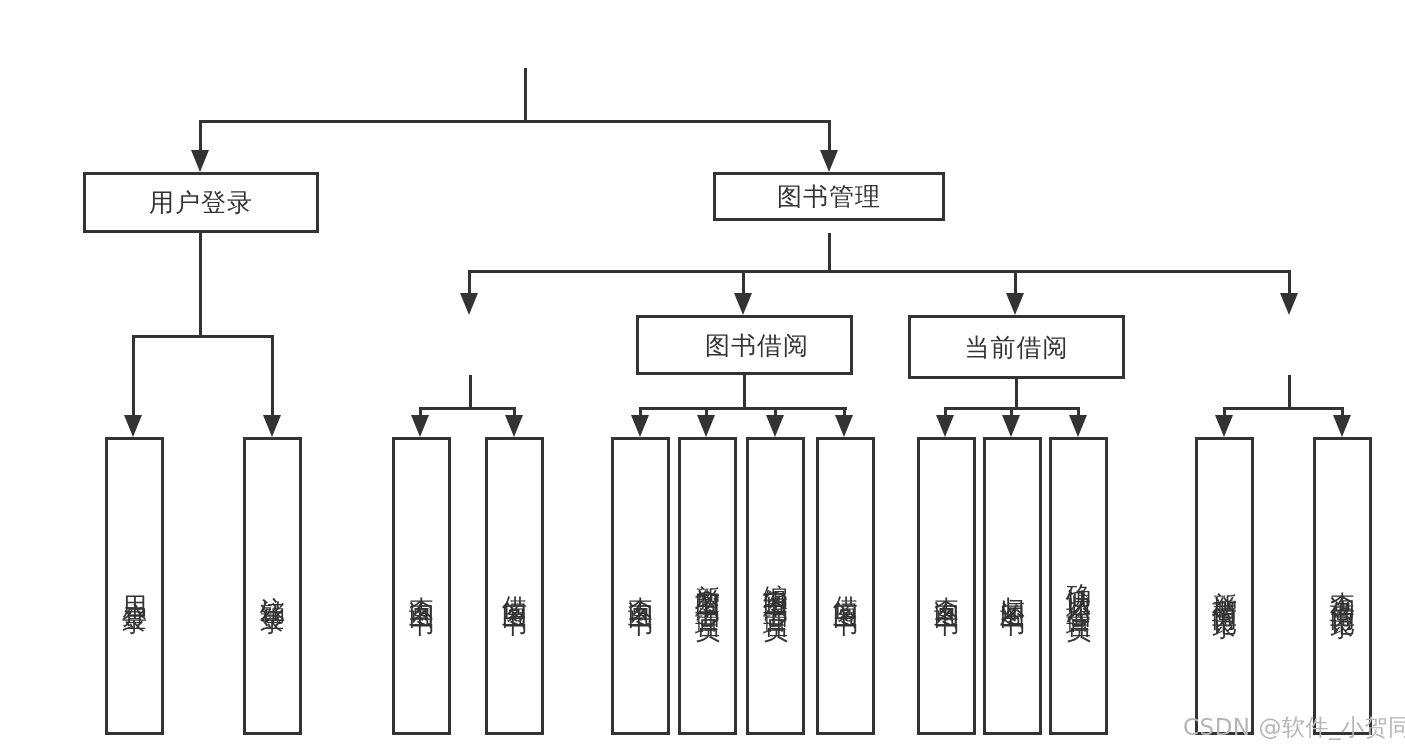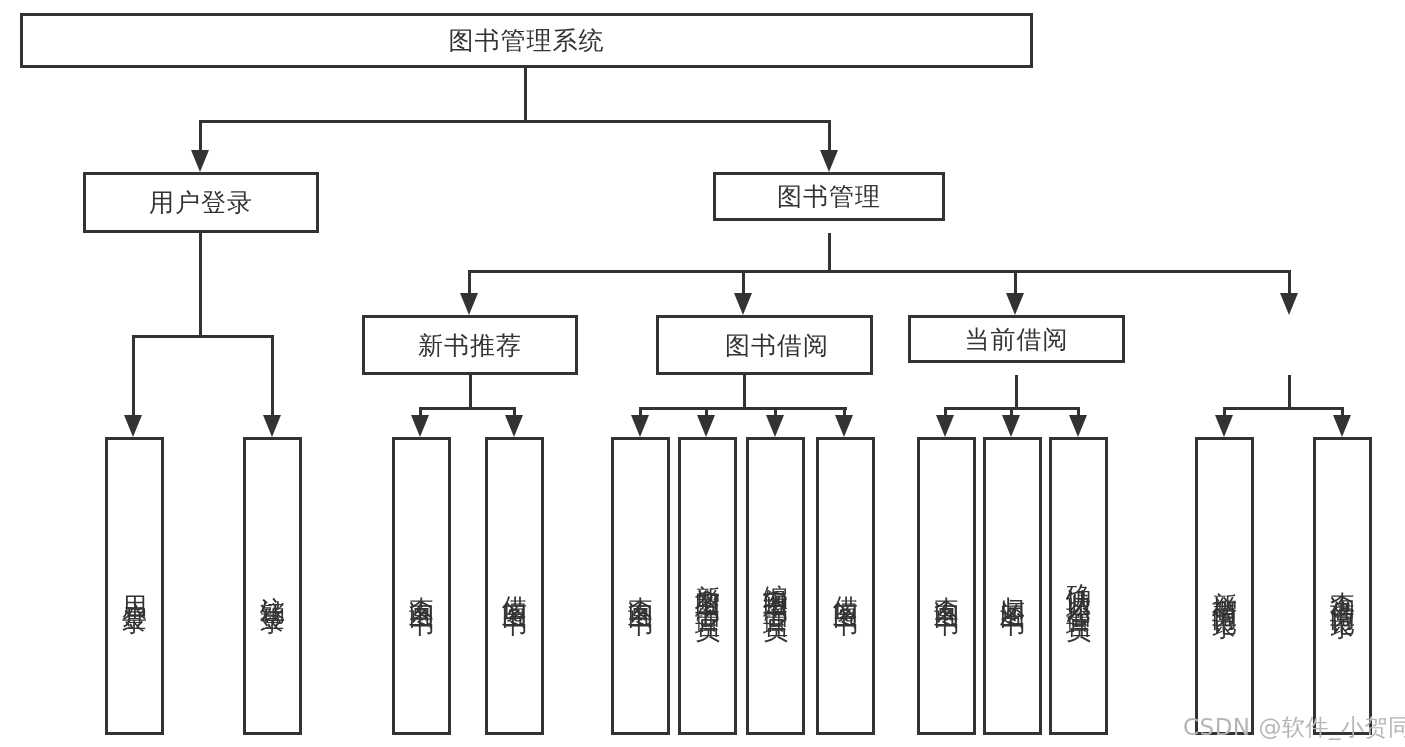--- a/index.html
+++ b/index.html
@@ -31,38 +31,32 @@
   .watermark{
     position:absolute;left:1183px;top:712px;font-size:23px;color:#b5b5b5;
     z-index:5;white-space:nowrap;letter-spacing:0.5px;
   }
 </style>
 </head>
 <body>
 
 <div class="canvas">
 
-  <div class="box hbox" style="left:20px;top:13px;width:1013px;height:55px;">
-    <span>图书管理系统</span>
-  </div>
 
   <div class="box hbox" style="left:83px;top:172px;width:236px;height:61px;">
     <span>用户登录</span>
   </div>
   <div class="box hbox" style="left:713px;top:172px;width:232px;height:49px;">
     <span>图书管理</span>
   </div>
 
-  <div class="box hbox" style="left:362px;top:315px;width:216px;height:60px;">
-    <span>新书推荐</span>
-  </div>
-  <div class="box hbox" style="left:656px;top:315px;width:217px;height:60px;padding-left:25px;">
+  <div class="box hbox" style="left:636px;top:315px;width:217px;height:60px;padding-left:25px;">
     <span>图书借阅</span>
   </div>
-  <div class="box hbox" style="left:908px;top:315px;width:217px;height:48px;">
+  <div class="box hbox" style="left:908px;top:315px;width:217px;height:64px;">
     <span>当前借阅</span>
   </div>
 
   <div class="box leaf" style="left:105px;top:437px;width:59px;height:298px;">
     <span>用户登录</span>
   </div>
   <div class="box leaf" style="left:243px;top:437px;width:59px;height:298px;">
     <span>注销登录</span>
   </div>
   <div class="box leaf" style="left:392px;top:437px;width:59px;height:298px;">

